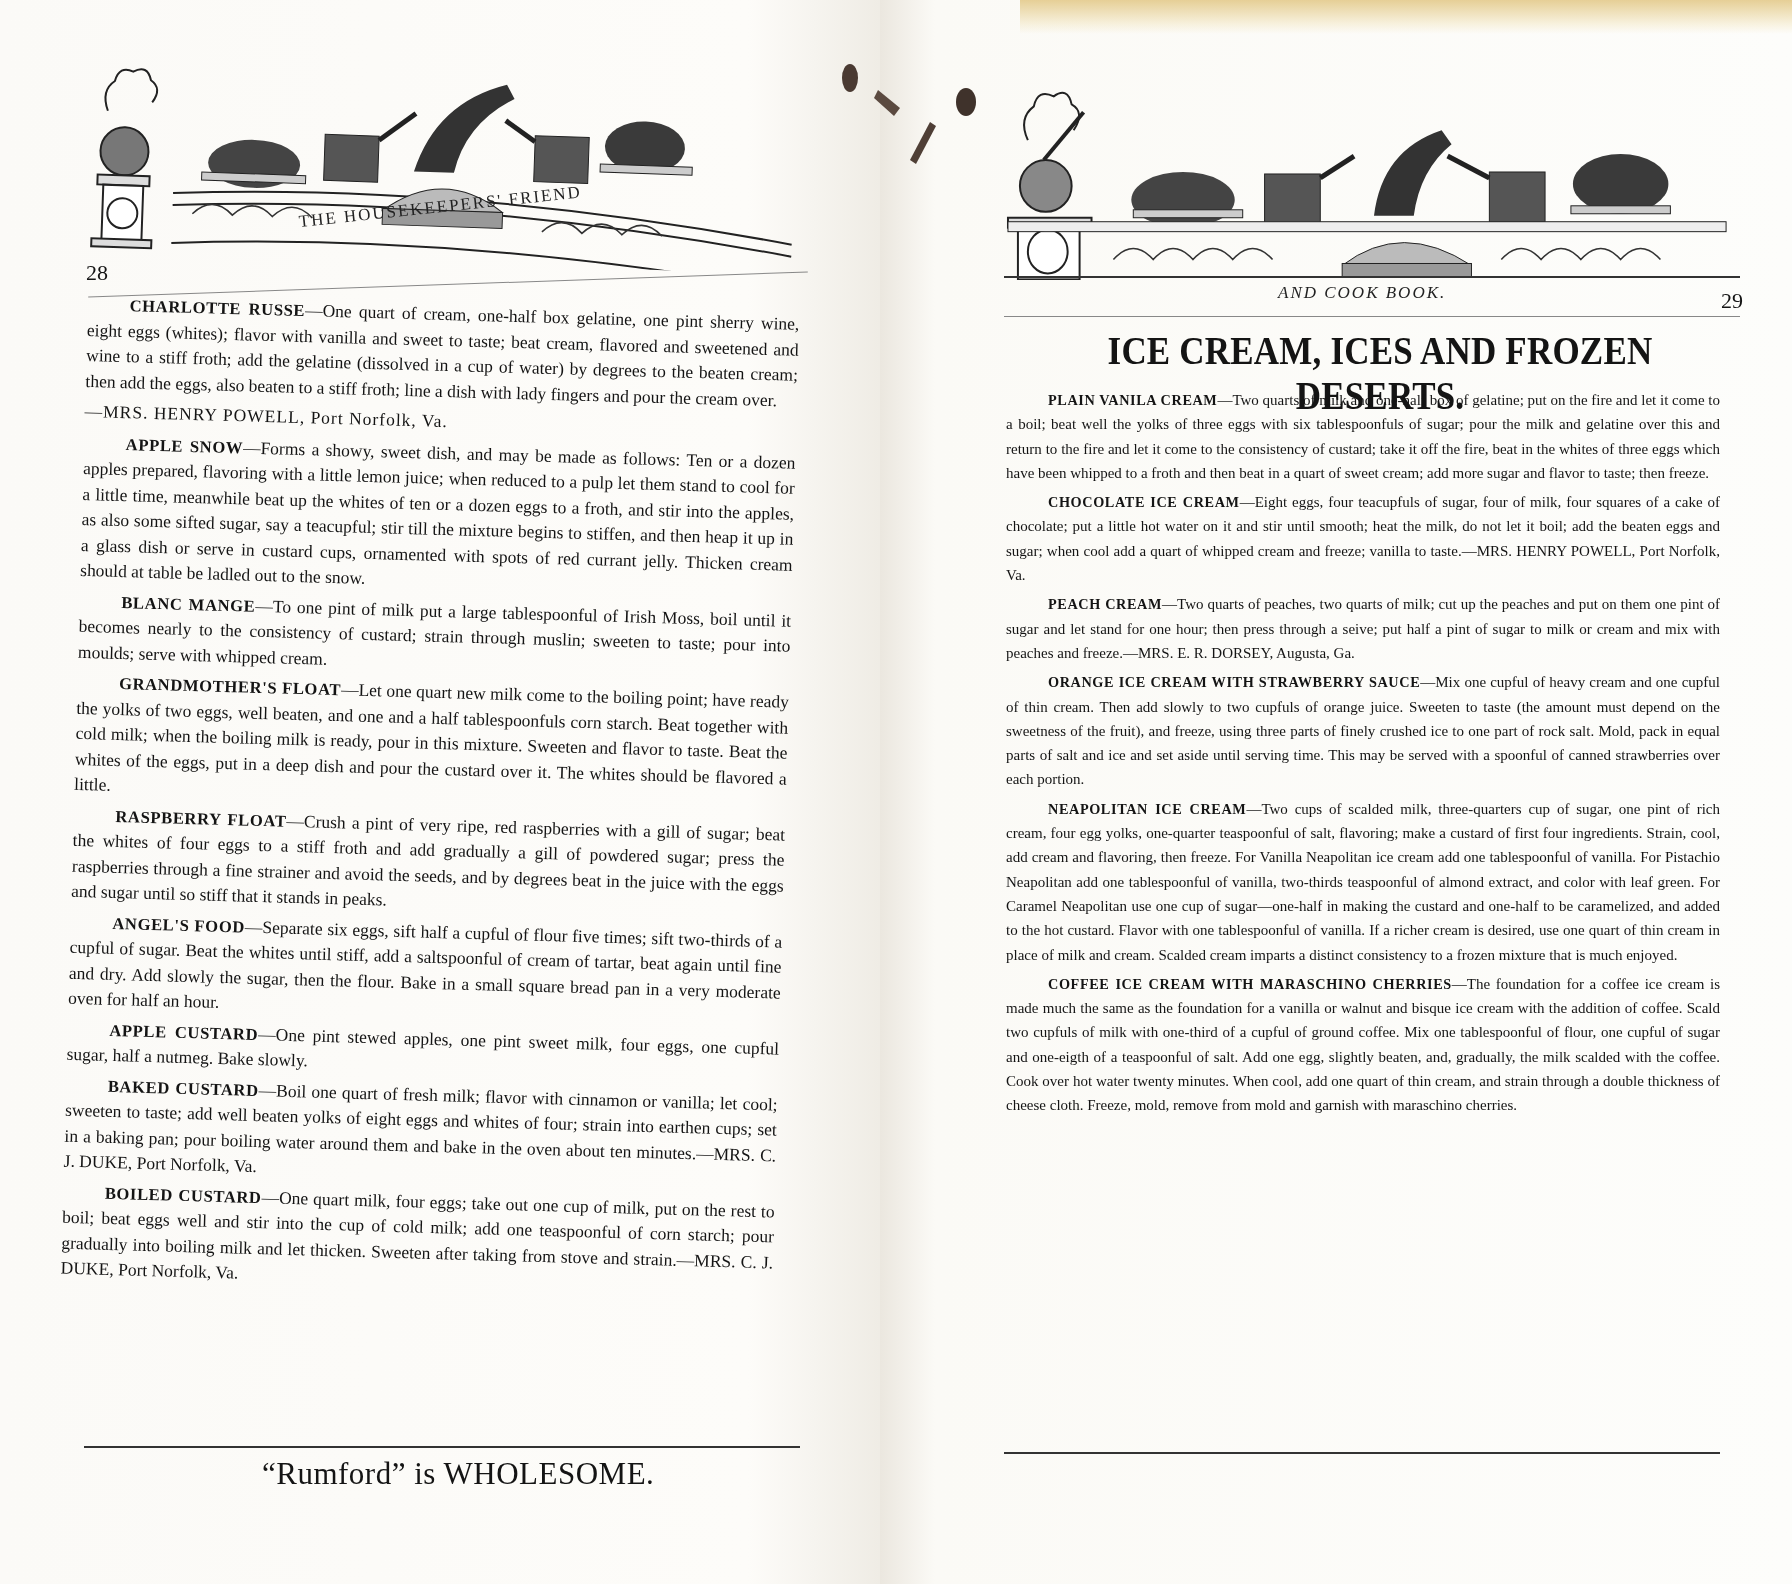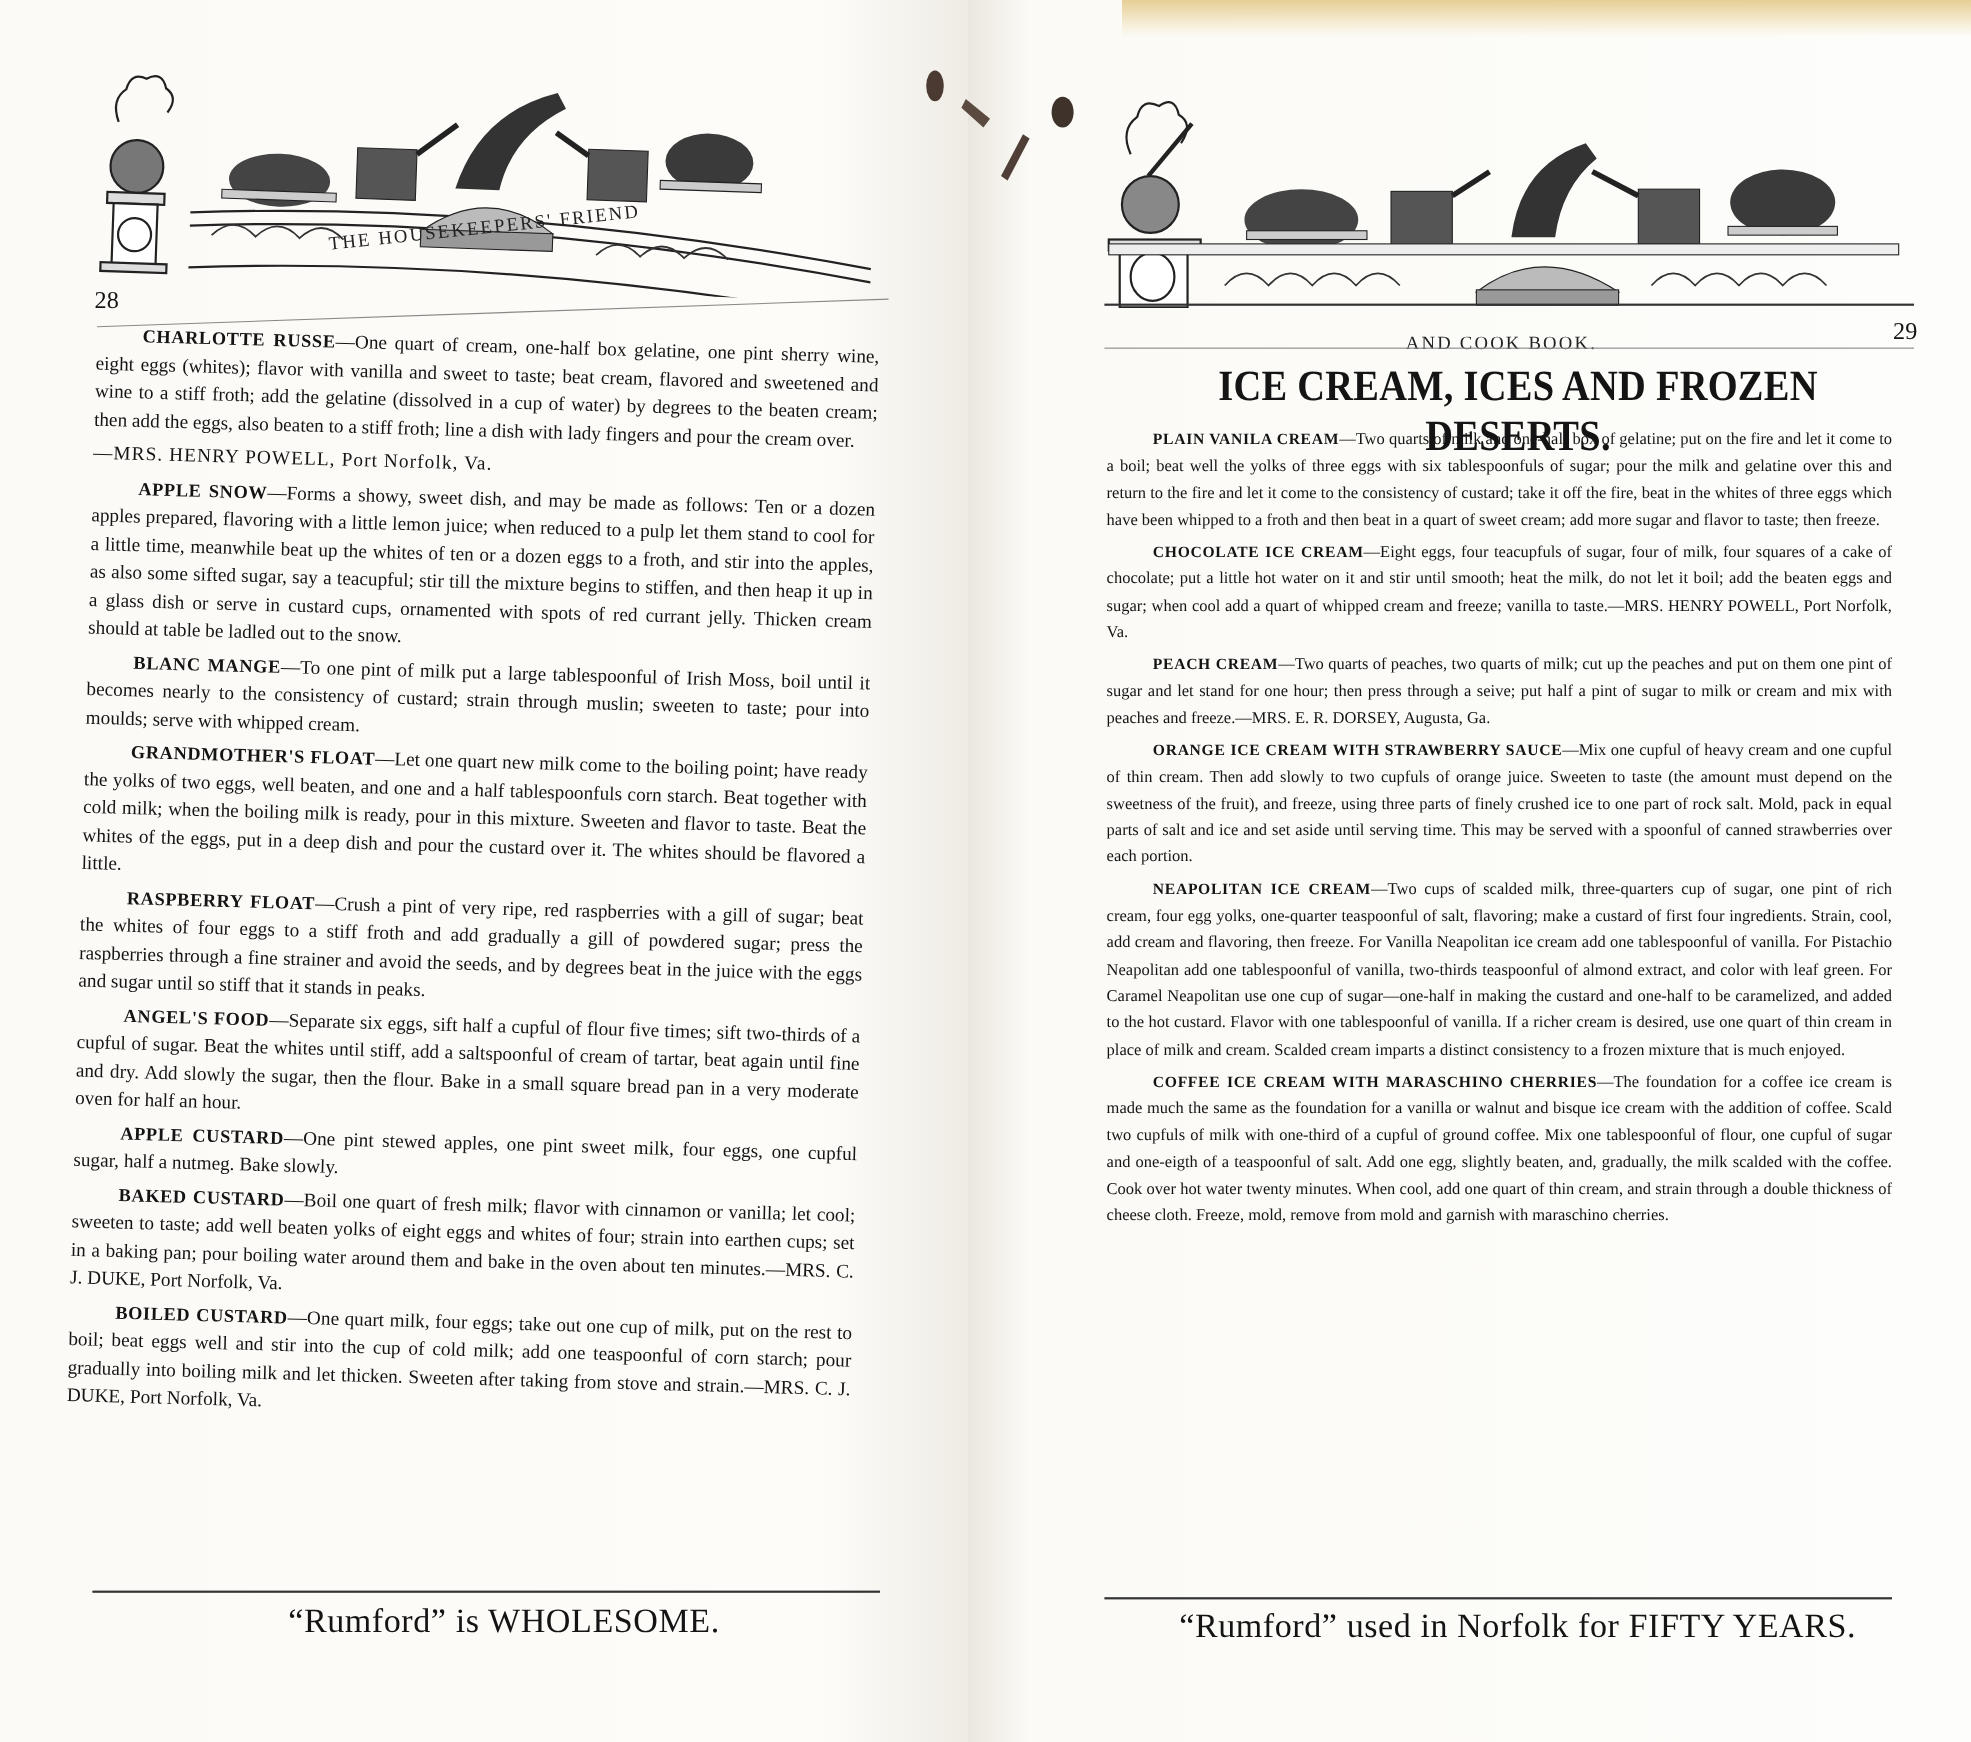--- a/index.html
+++ b/index.html
@@ -26,21 +26,21 @@
 
   
   .header-art { position:absolute; }
   .left-art { left:88px; top:50px; width:730px; height:200px; transform:rotate(2deg); transform-origin:left top; }
   .right-art { left:1004px; top:60px; width:736px; height:220px; }
 
   .running-head {
     position:absolute; font-size:17px; letter-spacing:2px; color:#222;
   }
   .left-run { left:300px; top:212px; transform:rotate(-6deg); transform-origin:left bottom; }
-  .right-run { left:1278px; top:302px; }
+  .right-run { left:1278px; top:283px;font-style:italic; }
   .page-num { position:absolute; font-size:22px; }
   .pn-left { left:86px; top:260px; }
   .pn-right { left:1700px; top:288px;margin-left:21px; }
 
   .rule { position:absolute; height:2px; background:#333; }
   .rule.thin { height:1px; background:#888; }
 
   
   .col { position:absolute; font-size:17.5px; line-height:25.5px; text-align:justify; }
   .col-left { left:88px; top:292px; width:712px; transform:rotate(1.6deg); transform-origin:left top; }
@@ -185,14 +185,13 @@
   <div class="col col-right">
     <p class="recipe"><span class="title">PLAIN VANILA CREAM</span>—<span>Two quarts of milk and one-half box of gelatine; put on the fire and let it come to a boil; beat well the yolks of three eggs with six tablespoonfuls of sugar; pour the milk and gelatine over this and return to the fire and let it come to the consistency of custard; take it off the fire, beat in the whites of three eggs which have been whipped to a froth and then beat in a quart of sweet cream; add more sugar and flavor to taste; then freeze.</span></p>
     <p class="recipe"><span class="title">CHOCOLATE ICE CREAM</span>—<span>Eight eggs, four teacupfuls of sugar, four of milk, four squares of a cake of chocolate; put a little hot water on it and stir until smooth; heat the milk, do not let it boil; add the beaten eggs and sugar; when cool add a quart of whipped cream and freeze; vanilla to taste.—MRS. HENRY POWELL, Port Norfolk, Va.</span></p>
     <p class="recipe"><span class="title">PEACH CREAM</span>—<span>Two quarts of peaches, two quarts of milk; cut up the peaches and put on them one pint of sugar and let stand for one hour; then press through a seive; put half a pint of sugar to milk or cream and mix with peaches and freeze.—MRS. E. R. DORSEY, Augusta, Ga.</span></p>
     <p class="recipe"><span class="title">ORANGE ICE CREAM WITH STRAWBERRY SAUCE</span>—<span>Mix one cupful of heavy cream and one cupful of thin cream. Then add slowly to two cupfuls of orange juice. Sweeten to taste (the amount must depend on the sweetness of the fruit), and freeze, using three parts of finely crushed ice to one part of rock salt. Mold, pack in equal parts of salt and ice and set aside until serving time. This may be served with a spoonful of canned strawberries over each portion.</span></p>
     <p class="recipe"><span class="title">NEAPOLITAN ICE CREAM</span>—<span>Two cups of scalded milk, three-quarters cup of sugar, one pint of rich cream, four egg yolks, one-quarter teaspoonful of salt, flavoring; make a custard of first four ingredients. Strain, cool, add cream and flavoring, then freeze. For Vanilla Neapolitan ice cream add one tablespoonful of vanilla. For Pistachio Neapolitan add one tablespoonful of vanilla, two-thirds teaspoonful of almond extract, and color with leaf green. For Caramel Neapolitan use one cup of sugar—one-half in making the custard and one-half to be caramelized, and added to the hot custard. Flavor with one tablespoonful of vanilla. If a richer cream is desired, use one quart of thin cream in place of milk and cream. Scalded cream imparts a distinct consistency to a frozen mixture that is much enjoyed.</span></p>
     <p class="recipe"><span class="title">COFFEE ICE CREAM WITH MARASCHINO CHERRIES</span>—<span>The foundation for a coffee ice cream is made much the same as the foundation for a vanilla or walnut and bisque ice cream with the addition of coffee. Scald two cupfuls of milk with one-third of a cupful of ground coffee. Mix one tablespoonful of flour, one cupful of sugar and one-eigth of a teaspoonful of salt. Add one egg, slightly beaten, and, gradually, the milk scalded with the coffee. Cook over hot water twenty minutes. When cool, add one quart of thin cream, and strain through a double thickness of cheese cloth. Freeze, mold, remove from mold and garnish with maraschino cherries.</span></p>
   </div>
 
   <div class="rule" style="left:1004px;top:1452px;width:716px;"></div>
-  <div class="footer-slogan fs-right">“Rumford” used in Norfolk for FIFTY YEARS.</div>
 </div>
 
 </body></html>

